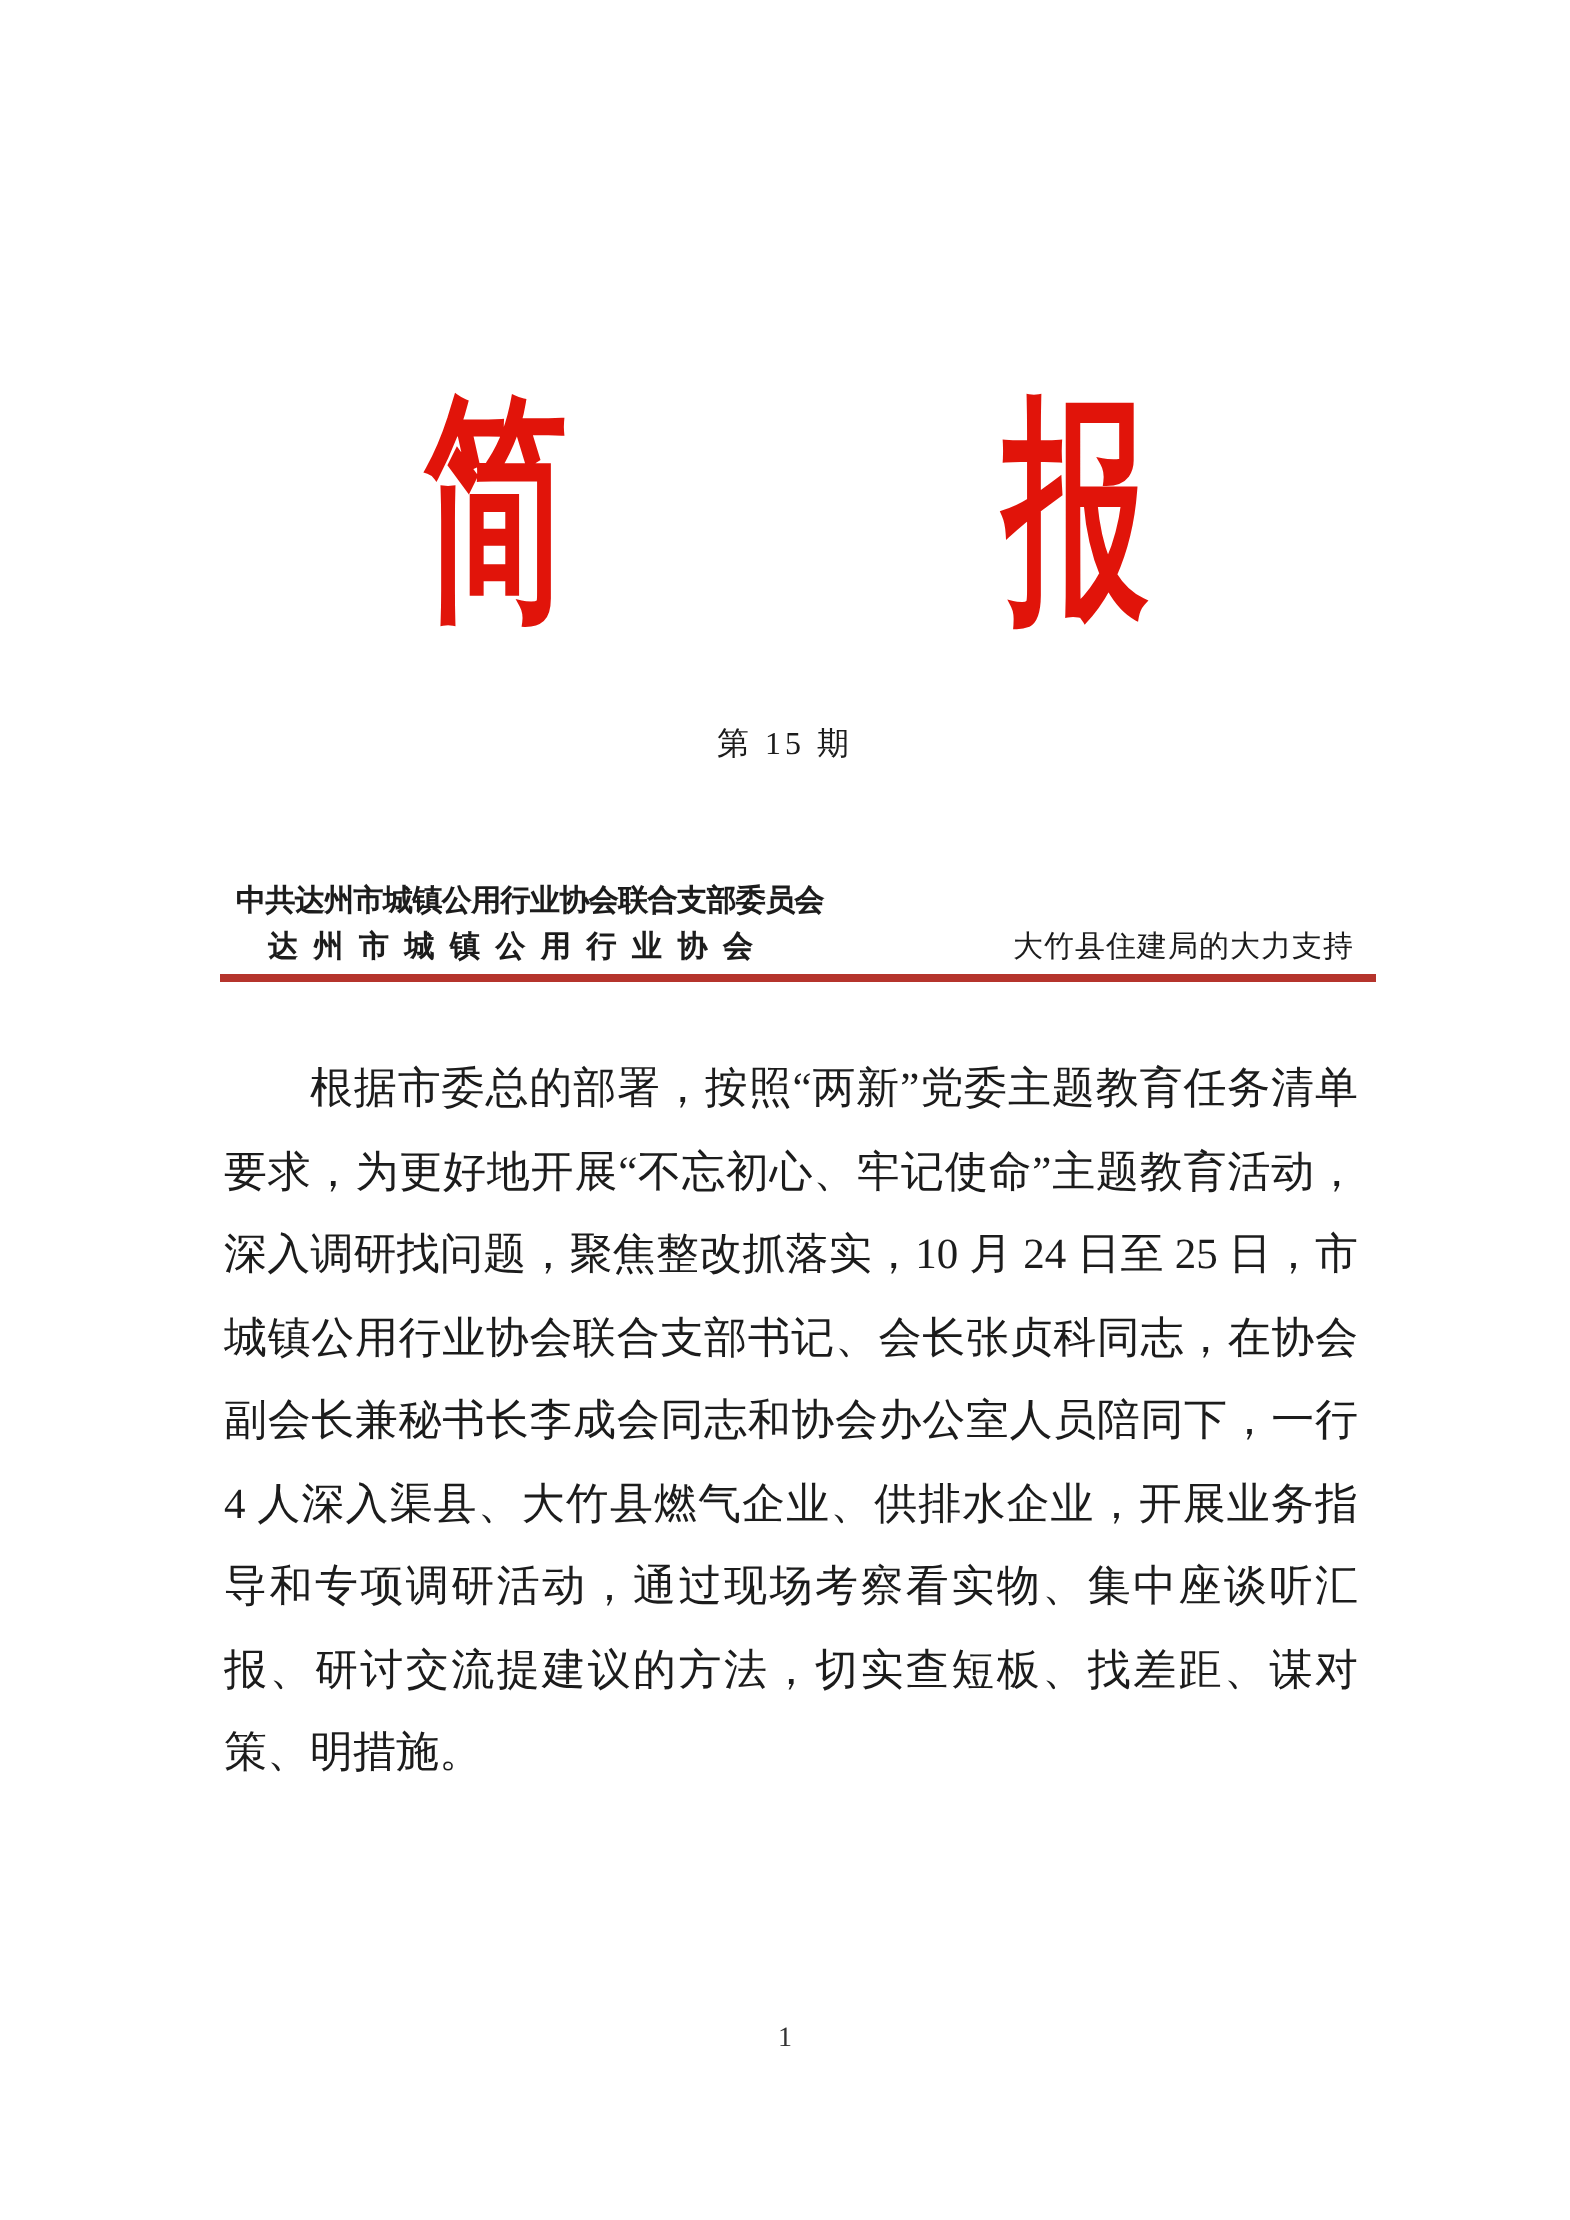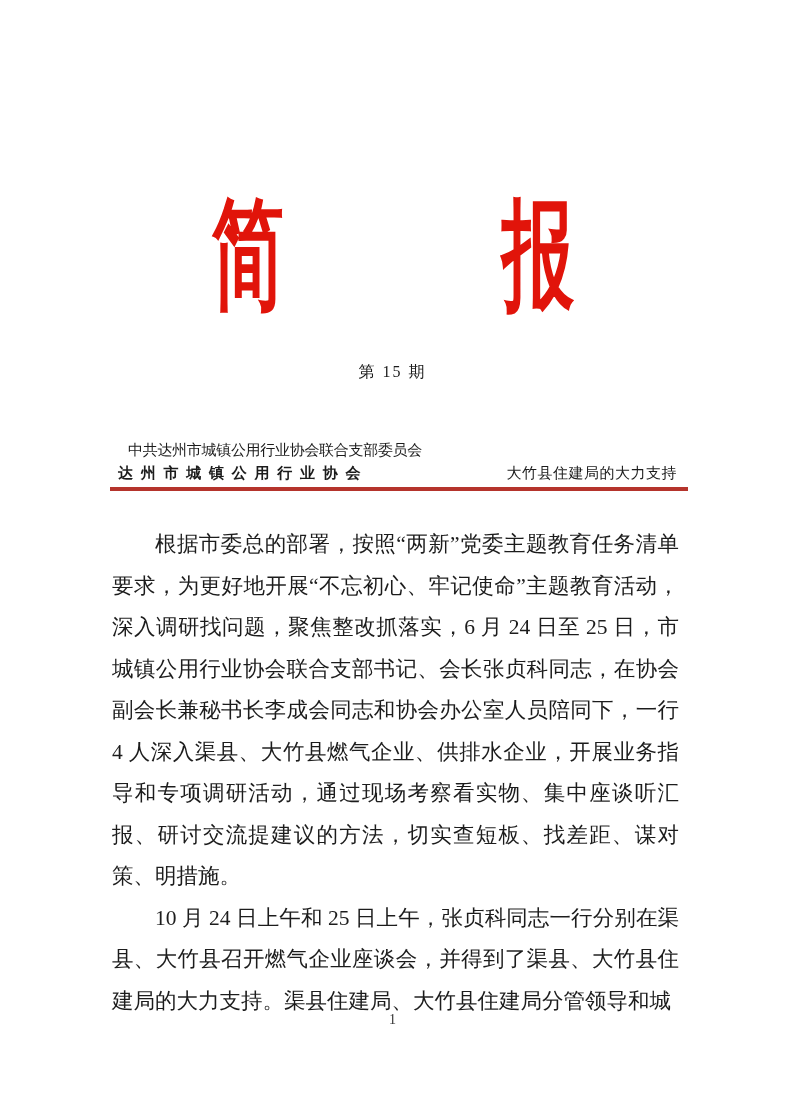--- a/index.html
+++ b/index.html
@@ -42,30 +42,30 @@
     top: 362px;
     left: 0;
     right: 0;
     text-align: center;
     font-size: 16px;
     letter-spacing: 2px;
   }
   .org-line1 {
     position: absolute;
     top: 441px;
-    left: 128px;
+    left: 118px;
     font-size: 15px;
-    font-weight: normal;
+    font-weight: bold;
     letter-spacing: -0.3px;
     white-space: nowrap;
   }
   .header-row2 {
     position: absolute;
     top: 464px;
-    left: 118px;
+    left: 134px;
     right: 108px;
     display: flex;
     justify-content: space-between;
     align-items: baseline;
   }
   .org-line2 {
     font-size: 15px;
     font-weight: bold;
     letter-spacing: 2px;
     white-space: nowrap;
@@ -123,19 +123,18 @@
   <div class="org-line1">中共达州市城镇公用行业协会联合支部委员会</div>
 
   <div class="header-row2">
     <span class="org-line2">达 州 市 城 镇 公 用 行 业 协 会</span>
     <span class="header-date">大竹县住建局的大力支持</span>
   </div>
 
   <div class="red-rule"></div>
 
   <div class="body-text">
-    <p>根据市委总的部署，按照“两新”党委主题教育任务清单要求，为更好地开展“不忘初心、牢记使命”主题教育活动，深入调研找问题，聚焦整改抓落实，6 月 24 日至 25 日，市城镇公用行业协会联合支部书记、会长张贞科同志，在协会副会长兼秘书长李成会同志和协会办公室人员陪同下，一行 4 人深入渠县、大竹县燃气企业、供排水企业，开展业务指导和专项调研活动，通过现场考察看实物、集中座谈听汇报、研讨交流提建议的方法，切实查短板、找差距、谋对策、明措施。</p>
-    <p>10 月 24 日上午和 25 日上午，张贞科同志一行分别在渠县、大竹县召开燃气企业座谈会，并得到了渠县、大竹县住建局的大力支持。渠县住建局、大竹县住建局分管领导和城</p>
+    <p>根据市委总的部署，按照“两新”党委主题教育任务清单要求，为更好地开展“不忘初心、牢记使命”主题教育活动，深入调研找问题，聚焦整改抓落实，10 月 24 日至 25 日，市城镇公用行业协会联合支部书记、会长张贞科同志，在协会副会长兼秘书长李成会同志和协会办公室人员陪同下，一行 4 人深入渠县、大竹县燃气企业、供排水企业，开展业务指导和专项调研活动，通过现场考察看实物、集中座谈听汇报、研讨交流提建议的方法，切实查短板、找差距、谋对策、明措施。</p>
   </div>
 
   <div class="page-number">1</div>
 
 </div>
 
 </body></html>

